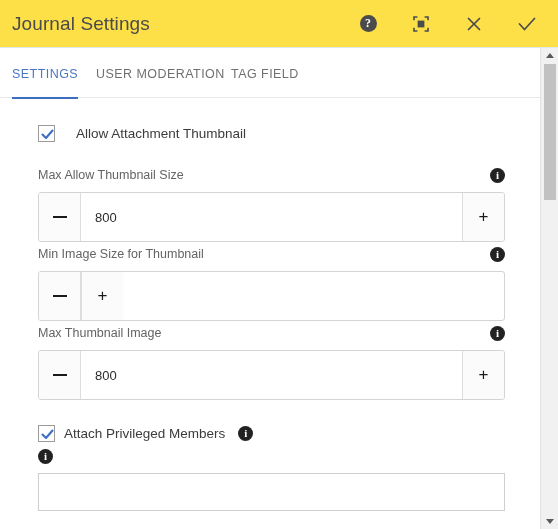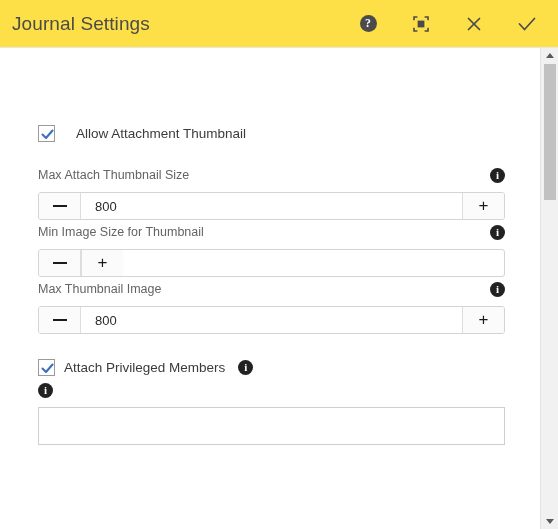--- a/index.html
+++ b/index.html
@@ -178,21 +178,21 @@
     text-align: center;
     font-family: "Liberation Serif", serif;
     flex: 0 0 auto;
     cursor: pointer;
   }
   .info-inline { margin-left: 13px; }
 
   
   .stepper {
     display: flex;
-    height: 28px;
+    height: 50px;
     border: 1px solid #d4d4d4;
     border-radius: 3px;
     background: #ffffff;
     box-sizing: border-box;
     overflow: hidden;
   }
   .step-btn {
     width: 41px;
     display: flex;
     align-items: center;
@@ -322,36 +322,48 @@
 
       <div class="hicon">
         <svg width="22" height="22" viewBox="0 0 22 22">
           <polyline points="3.5,11 8.5,16.5 18.5,5.5" fill="none" stroke="#4b4b4b" stroke-width="1.7" stroke-linecap="round" stroke-linejoin="round"></polyline>
         </svg>
       </div>
 
     </div>
   </div>
 
+  <div class="tabbar">
+    <div class="tab active" style="left:12px;">
+      <span>SETTINGS</span>
+      <div class="tab-underline"></div>
+    </div>
+    <div class="tab" style="left:96px;">
+      <span>USER MODERATION</span>
+    </div>
+    <div class="tab" style="left:231px;">
+      <span>TAG FIELD</span>
+    </div>
+  </div>
 
   <div class="content">
     <div class="form">
 
       <div class="check-row mt-24">
         <div class="checkbox">
           <svg width="15" height="15" viewBox="0 0 15 15">
             <polyline points="2.5,7.5 6,11 12.5,3.5" fill="none" stroke="#3c6fc4" stroke-width="2.1" stroke-linecap="round" stroke-linejoin="round"></polyline>
           </svg>
         </div>
         <div class="check-label">Allow Attachment Thumbnail</div>
       </div>
 
       <div class="mt-22">
         <div class="field-label-row">
-          <span class="field-label">Max Attach Thumbnail Size</span>
+          <span class="field-label">Max Allow Thumbnail Size</span>
           <span class="info-icon">i</span>
         </div>
         <div class="stepper mt-10">
           <div class="step-btn minus">
             <span class="minus-bar"></span>
           </div>
           <input class="step-input" type="text" value="800" style="">
           <div class="step-btn plus">
             <span>+</span>
           </div>

